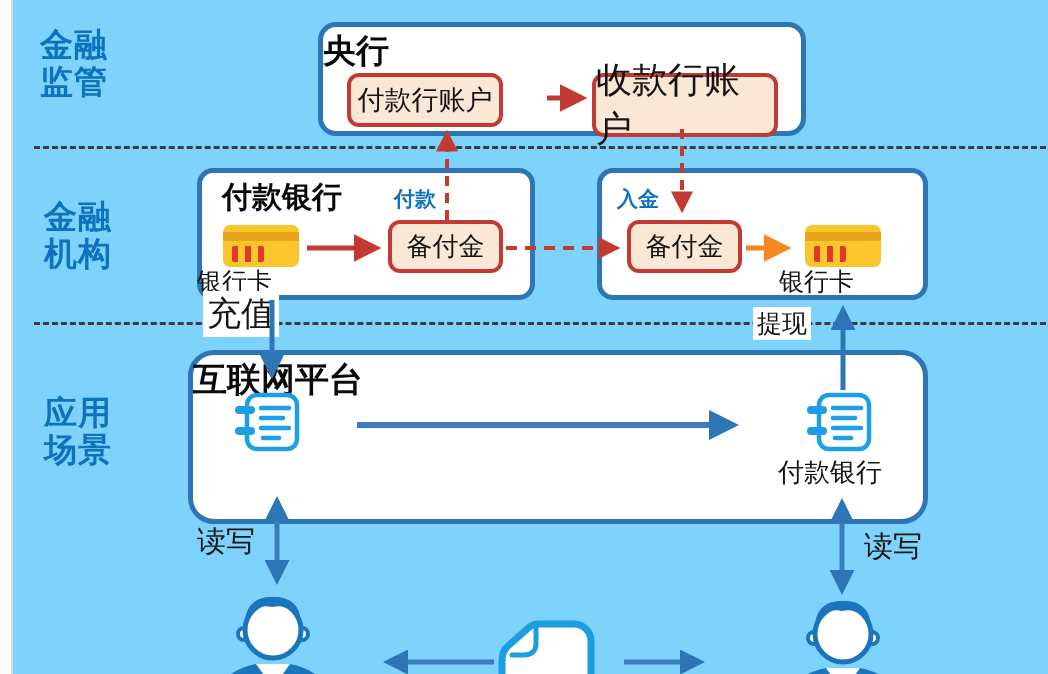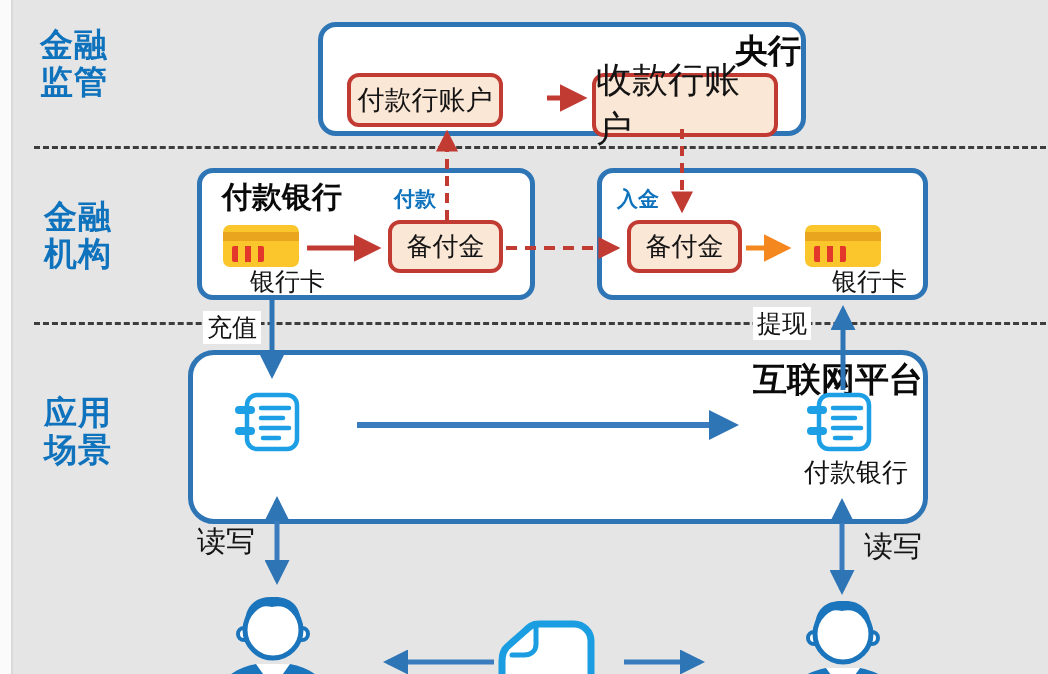--- a/index.html
+++ b/index.html
@@ -1,29 +1,29 @@
 <!DOCTYPE html>
 <html><head>
 <meta charset="utf-8">
 <style>
   html,body{margin:0;padding:0;background:#fff;}
-  #canvas{position:relative;width:1048px;height:674px;background:#e5e5e5;overflow:hidden;
+  #canvas{position:relative;width:1048px;height:674px;background:#7dd3fc;overflow:hidden;
           font-family:"Liberation Sans",sans-serif;color:#111;}
   .edge-strip{position:absolute;left:0;top:0;width:11px;height:674px;background:#fbfbfb;border-right:2px solid #d9d9d9;}
   .sep{position:absolute;left:34px;width:1012px;height:0;border-top:3px dashed #3d3d3d;}
   .rowlab{position:absolute;color:#0E72BD;font-weight:bold;font-size:33px;line-height:1.13;letter-spacing:1px;}
   .rowlab span{display:block;}
   .bluebox{position:absolute;background:#fff;border:5px solid #2E75B6;box-sizing:border-box;}
   .redbox{position:absolute;background:#FBE7D6;border:4px solid #C23B33;border-radius:12px;
           display:flex;align-items:center;justify-content:center;color:#141414;box-sizing:border-box;}
   .boxtitle{position:absolute;color:#0a0a0a;font-weight:600;white-space:nowrap;}
   .flowlab{position:absolute;color:#0E72BD;font-weight:bold;font-size:21px;white-space:nowrap;}
   .plainlab{position:absolute;color:#141414;white-space:nowrap;}
   .masklab{background:#fff;padding:0 4px;z-index:5;}
-  .ctr{text-align:right;}
+  .ctr{text-align:left;}
   .card{position:absolute;width:76px;height:42px;background:#FAC62C;border-radius:7px;}
   .card .stripe{position:absolute;left:0;right:0;top:7px;height:9px;background:#EAA51E;}
   .card .bars{position:absolute;left:9px;top:21px;width:32px;height:16px;
               background:repeating-linear-gradient(90deg,#E2372A 0 6px,transparent 6px 13px);border-radius:2px;}
   .iconwrap{position:absolute;}
   #overlay{position:absolute;left:0;top:0;z-index:10;pointer-events:none;}
 </style>
 </head>
 <body>
 
@@ -75,21 +75,21 @@
     <div class="redbox" style="left:25px;top:47px;width:115px;height:53px;font-size:26px">
       <span>备付金</span>
     </div>
     <div class="card" style="left:203px;top:52px">
       <div class="stripe"></div>
       <div class="bars"></div>
     </div>
     <div class="plainlab ctr" style="left:177px;top:92px;width:128px;font-size:25px">银行卡</div>
   </div>
 
-  <div class="plainlab masklab" style="left:203px;top:311px;font-size:25px">充值</div>
+  <div class="plainlab masklab" style="left:203px;top:291px;font-size:34px">充值</div>
   <div class="plainlab masklab" style="left:753px;top:307px;font-size:25px">提现</div>
 
   <div class="bluebox" style="left:188px;top:350px;width:740px;height:174px;border-radius:26px">
     <div class="boxtitle ctr" style="left:0;right:0;top:2px;font-size:34px">互联网平台</div>
     <div class="iconwrap" style="left:42px;top:36px">
       <svg width="66" height="62" viewBox="0 0 66 62">
         <rect x="12" y="4" width="50" height="54" rx="10" fill="#fff" stroke="#1C9FE5" stroke-width="4.5"></rect>
         <rect x="0" y="15" width="20" height="8" rx="4" fill="#1C9FE5"></rect>
         <rect x="0" y="36" width="20" height="8" rx="4" fill="#1C9FE5"></rect>
         <g stroke="#1C9FE5" stroke-width="4.5" stroke-linecap="round">

